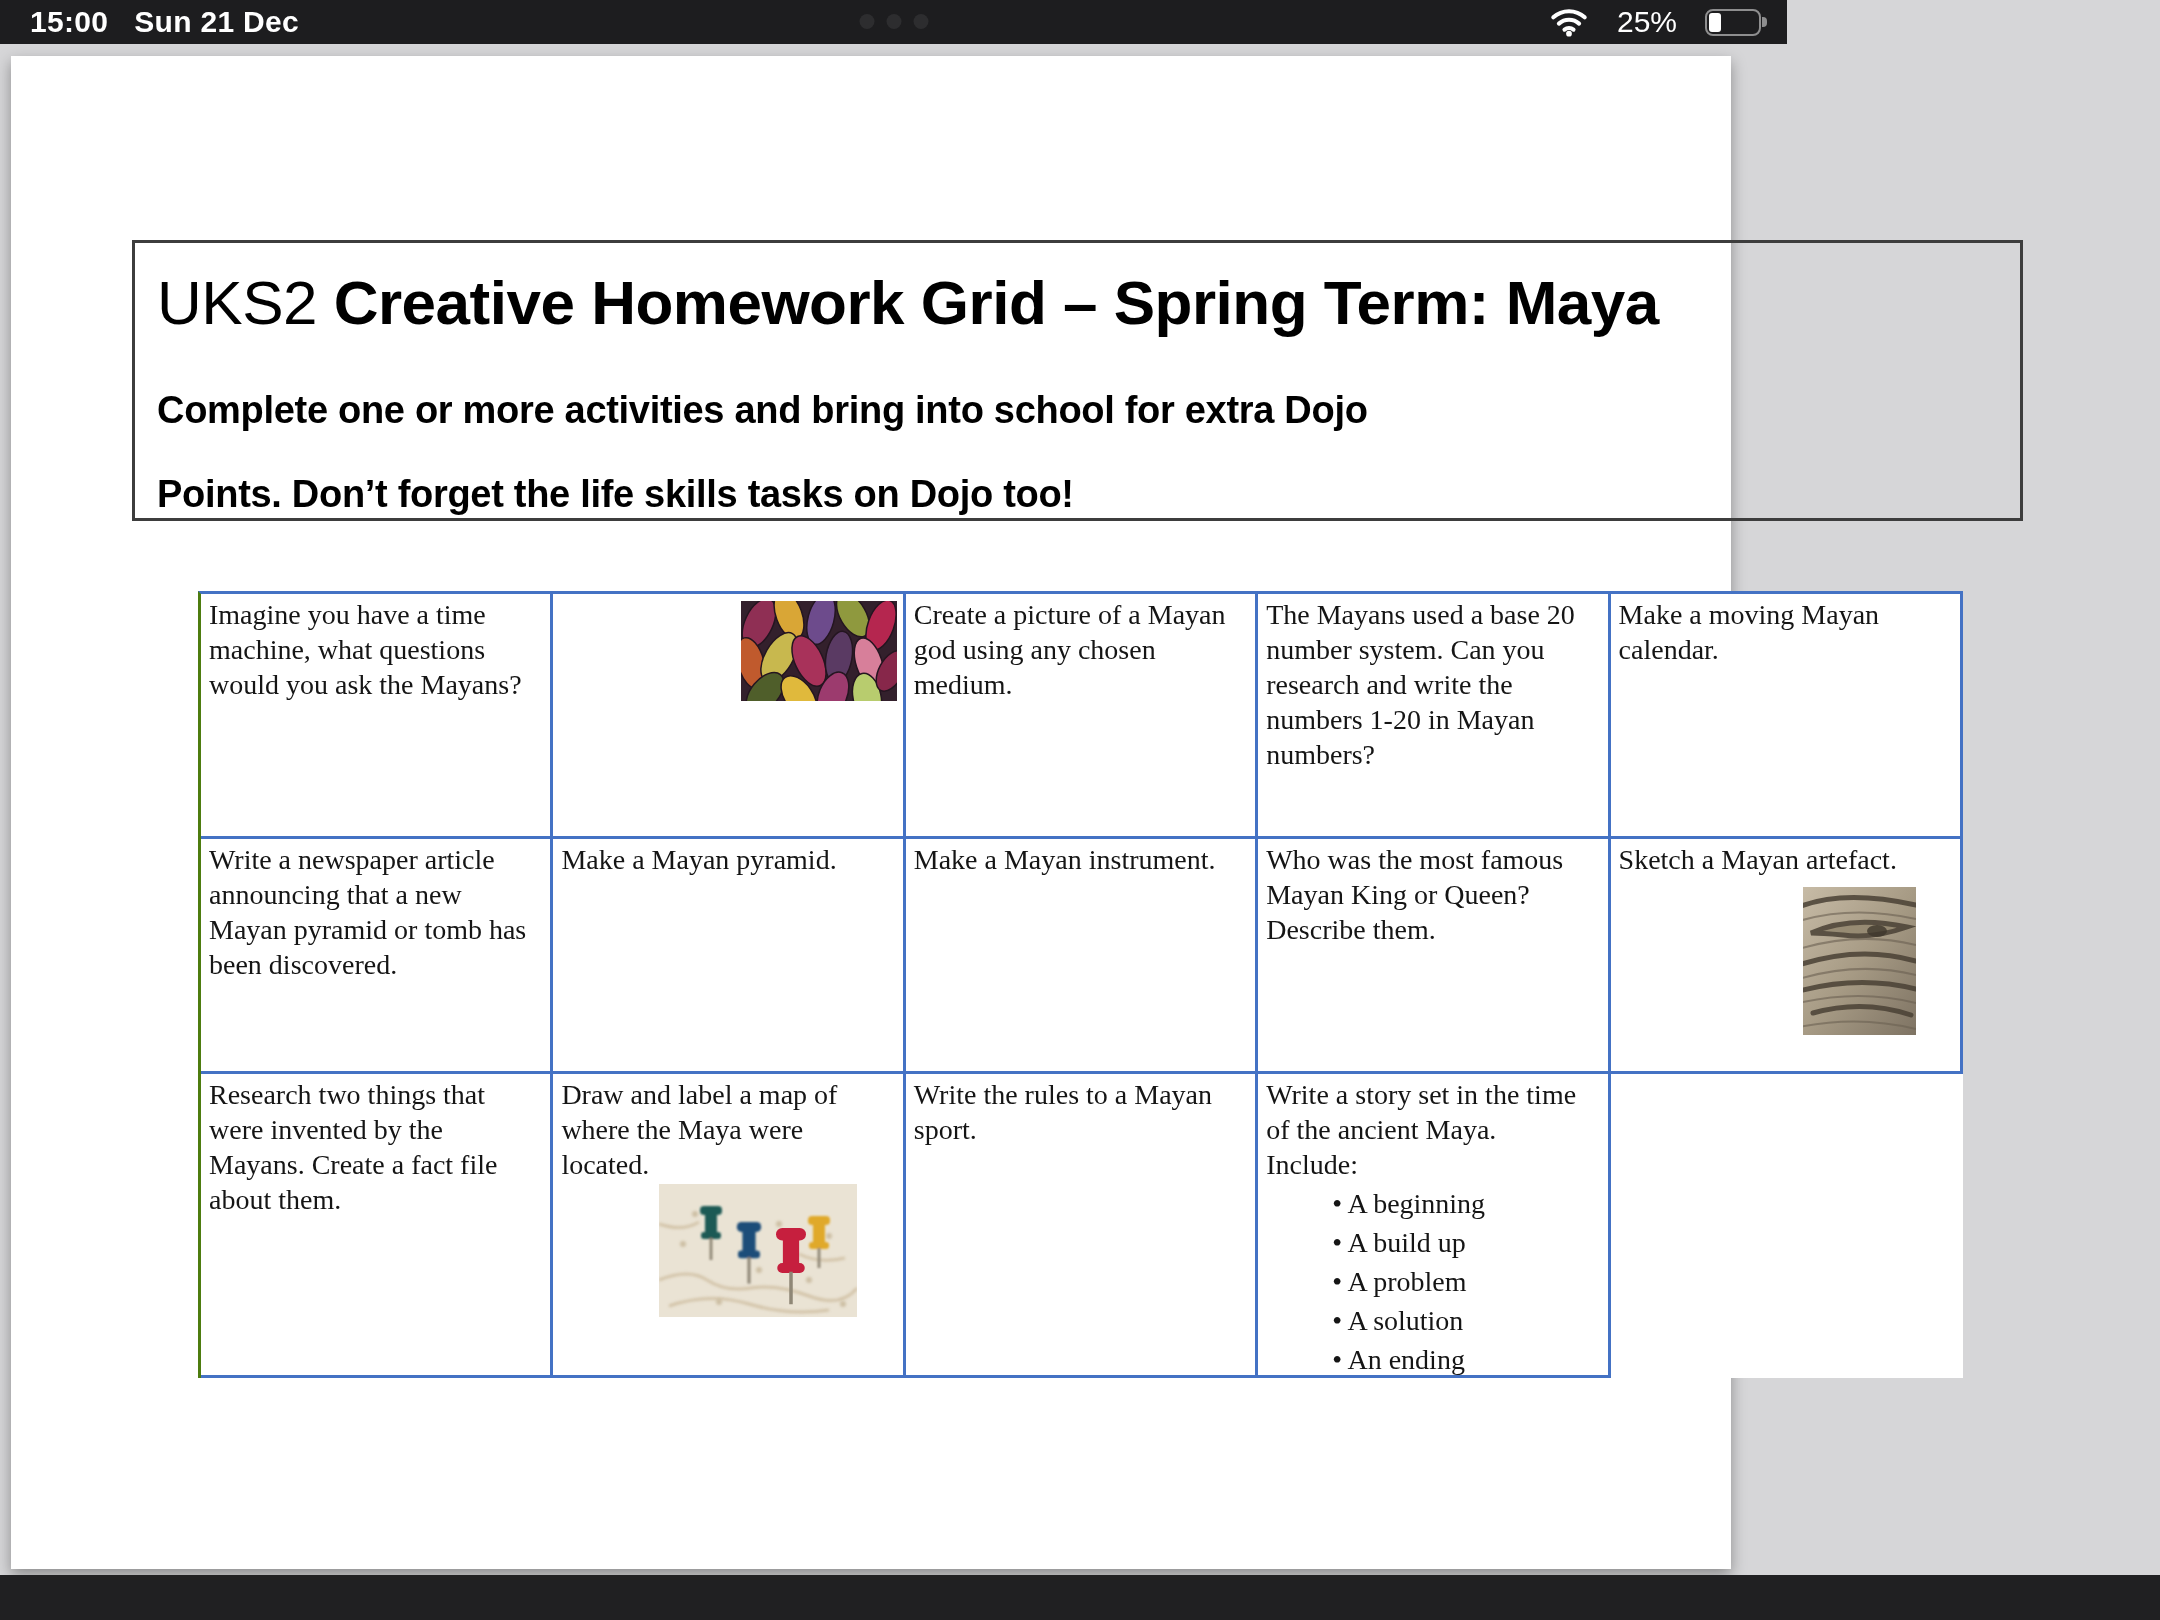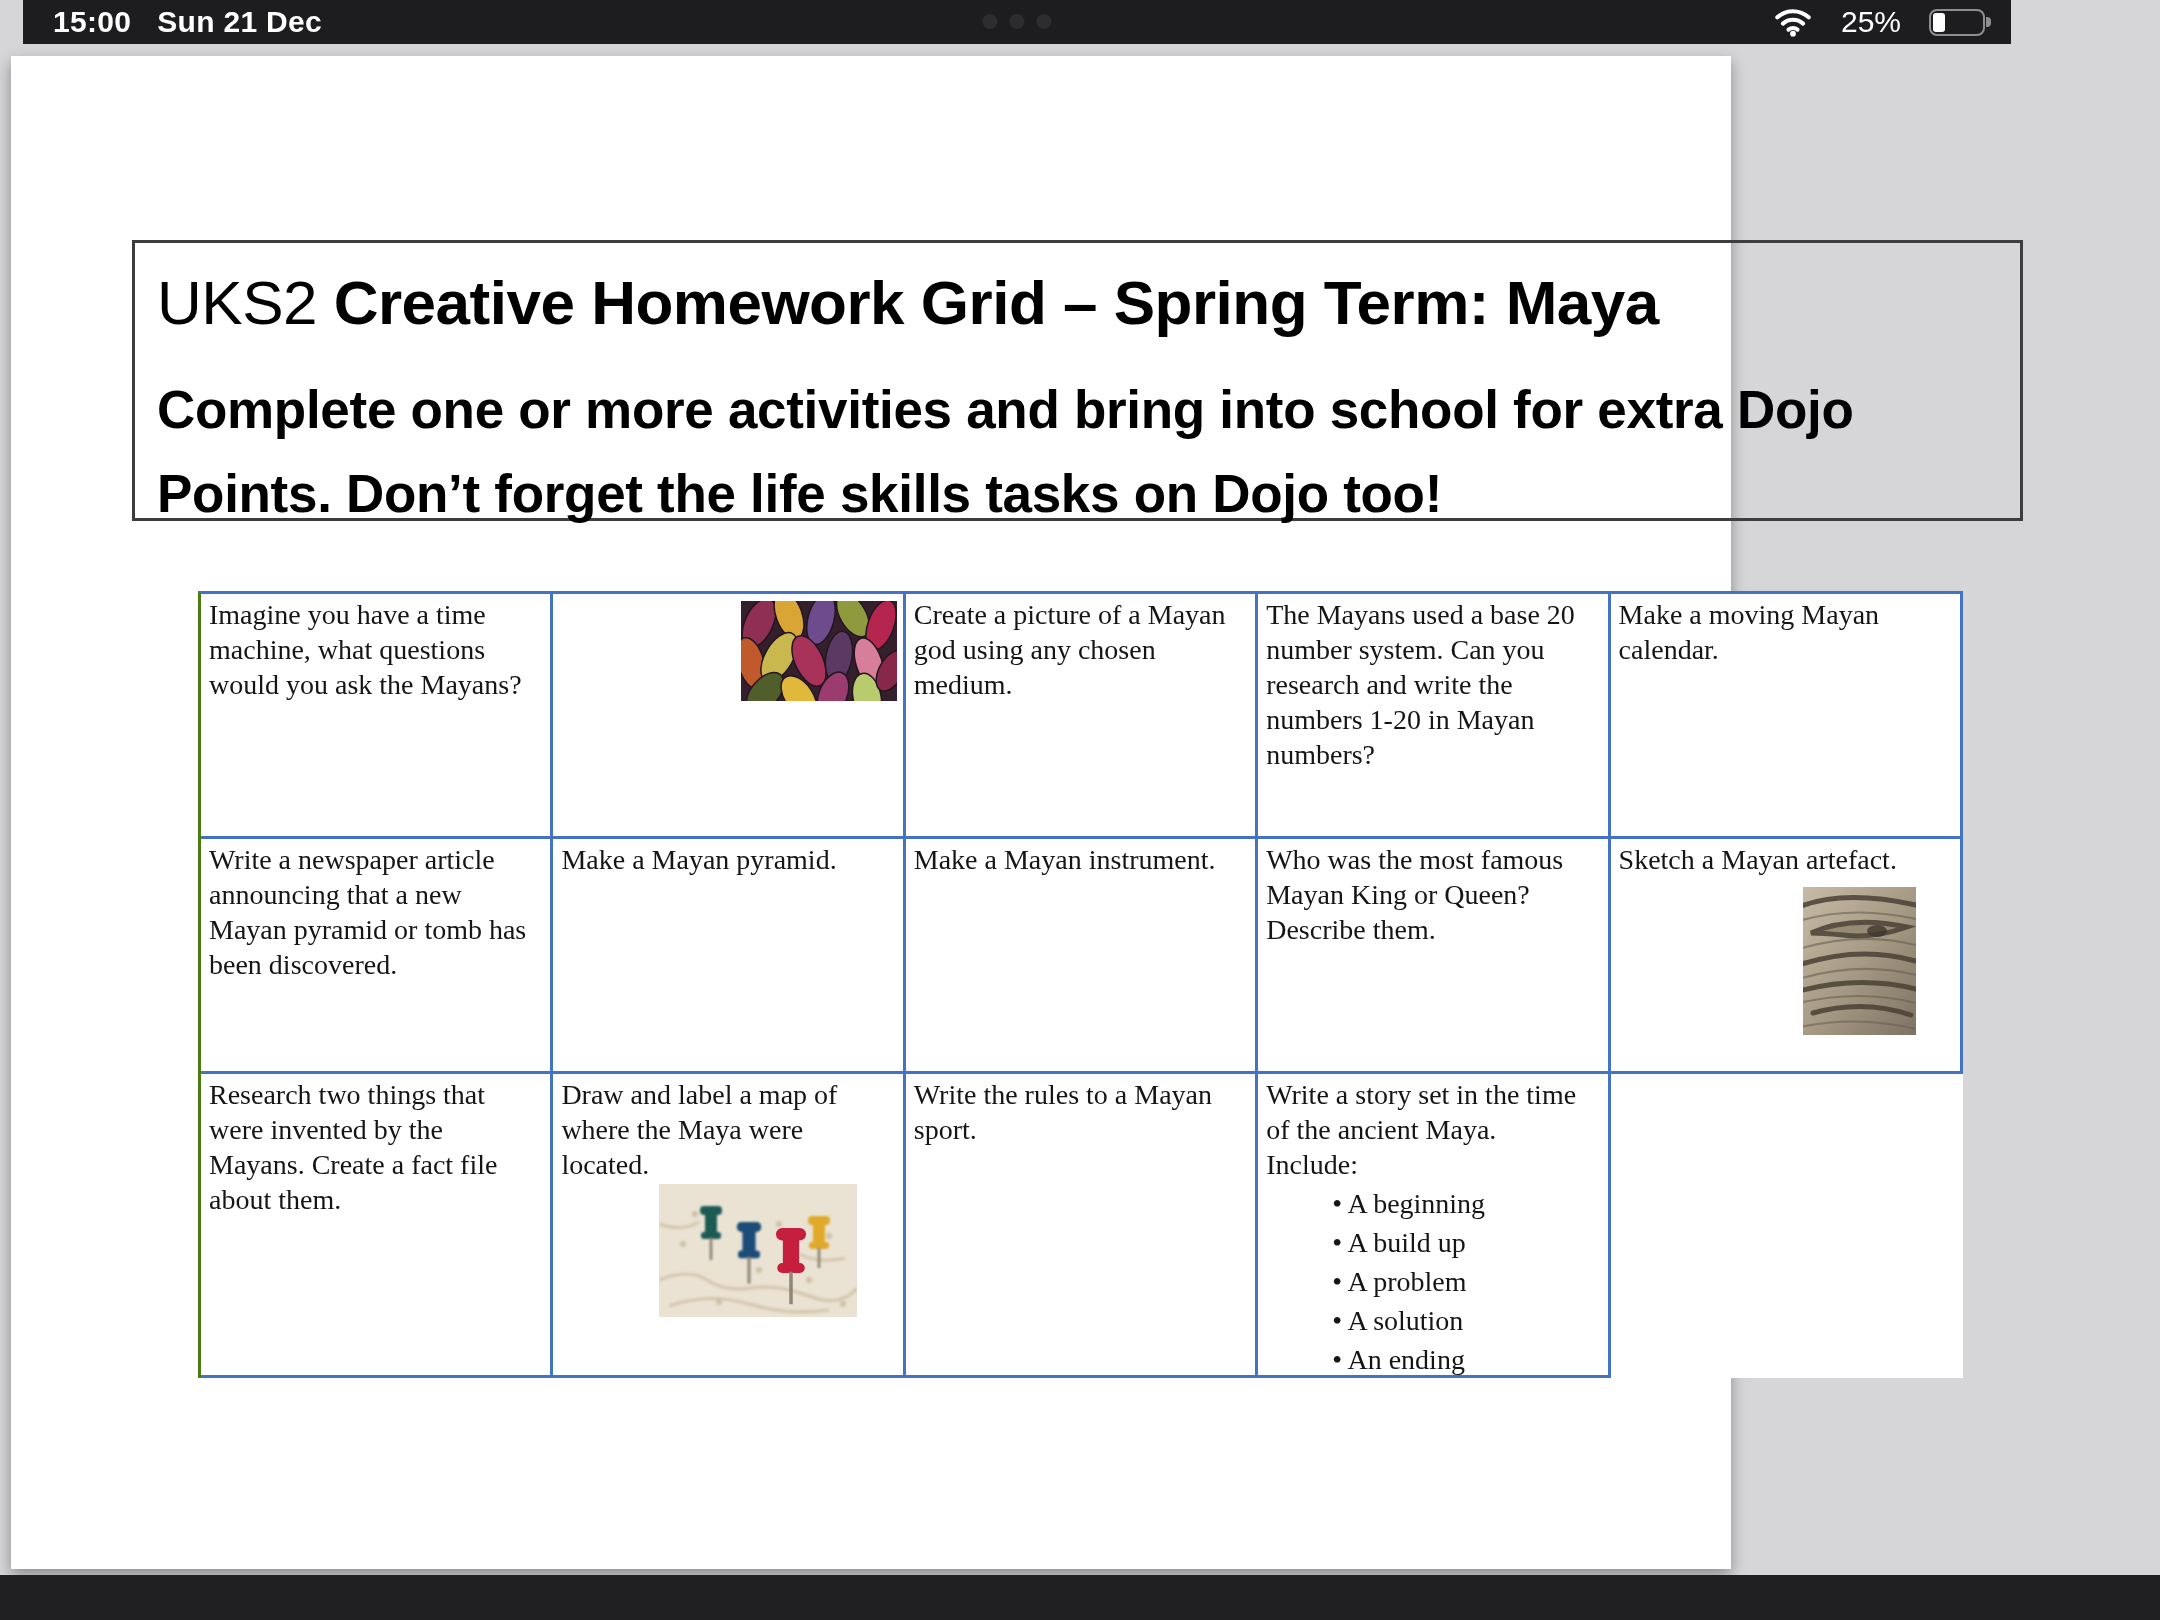--- a/index.html
+++ b/index.html
@@ -1,41 +1,41 @@
 <!DOCTYPE html>
 <html><head>
 <meta charset="utf-8">
 <style>
   html,body{margin:0;padding:0;background:#000;}
   .screen{position:relative;width:2160px;height:1620px;background:#d6d6d8;overflow:hidden;
           font-family:"Liberation Sans","DejaVu Sans",sans-serif;}
   
-  .statusbar{position:absolute;left:0;top:0;width:1988px;height:44px;background:#1d1d1f;
-             display:flex;align-items:center;justify-content:space-between;color:#fff;z-index:5;margin-left:23px;}
+  .statusbar{position:absolute;left:0;top:0;width:1787px;height:44px;background:#1d1d1f;
+             display:flex;align-items:center;justify-content:space-between;color:#fff;z-index:5;}
   .sb-left{display:flex;align-items:baseline;gap:26px;padding-left:30px;font-size:30px;font-weight:600;letter-spacing:.3px;}
   .sb-right{display:flex;align-items:center;gap:28px;padding-right:26px;font-size:30px;font-weight:500;}
   .sb-dots{position:absolute;left:50%;top:14px;transform:translateX(-50%);display:flex;gap:12px;}
   .sb-dots i{width:15px;height:15px;border-radius:50%;background:#2d2d2f;display:block;}
   .wifi{width:40px;height:30px;}
   .battery{position:relative;width:56px;height:27px;border:2.5px solid rgba(255,255,255,.5);
            border-radius:8px;display:flex;align-items:center;padding:2px;box-sizing:border-box;}
   .battery .fill{width:25%;height:100%;background:#fff;border-radius:3px;}
   .battery::after{content:"";position:absolute;right:-8px;top:50%;transform:translateY(-50%);
                   width:5px;height:10px;background:rgba(255,255,255,.5);border-radius:0 4px 4px 0;}
   
   .homebar{position:absolute;left:0;bottom:0;width:2160px;height:45px;background:#202022;z-index:5;}
   
   .page{position:absolute;left:11px;top:56px;width:1720px;height:1513px;background:#ffffff;
         box-shadow:0 6px 14px rgba(0,0,0,.35);}
   .titlebox{position:absolute;left:121px;top:184px;width:1891px;height:281px;
             border:3px solid #3d3d3d;box-sizing:border-box;padding:14px 24px 0 22px;color:#000;}
   .title{font-size:62px;letter-spacing:-.5px;margin:10px 0 0 0;white-space:nowrap;}
   .title .reg{font-weight:400;}
   .title .bold{font-weight:700;}
-  .subtitle{margin-top:30px;font-size:53px;font-weight:700;line-height:84px;letter-spacing:-.3px;}
+  .subtitle{margin-top:30px;font-size:38px;font-weight:700;line-height:84px;letter-spacing:-.3px;}
   
   .grid{position:absolute;left:187px;top:535px;width:1765px;box-sizing:border-box;
         display:grid;grid-template-columns:repeat(5,1fr);grid-template-rows:245px 235px 304px;
         border-top:3px solid #4472c4;border-left:3px solid #4d7c0f;background:#fff;}
   .cell{border-right:3px solid #4472c4;border-bottom:3px solid #4472c4;box-sizing:border-box;
         padding:3px 6px 0 8px;font-family:"Liberation Serif","DejaVu Serif",serif;
         font-size:28px;line-height:35px;color:#151515;overflow:hidden;}
   .cell-img{display:block;}
   .img-cacao{margin:4px 0 0 auto;}
   .img-totem{margin:10px 38px 0 auto;}

